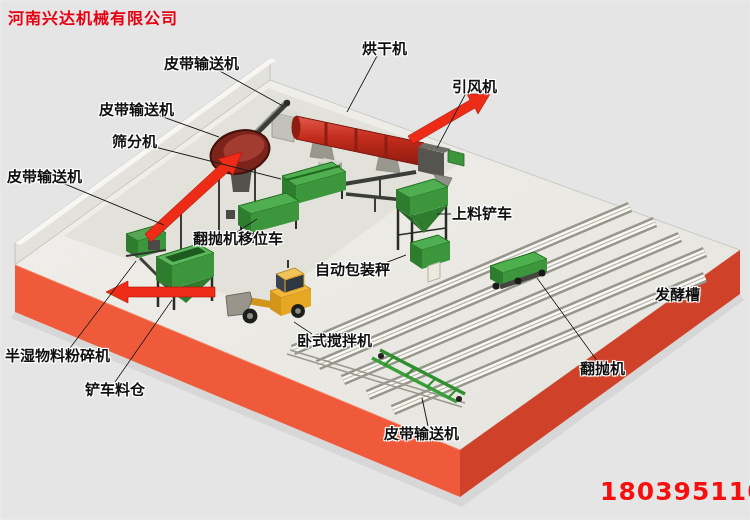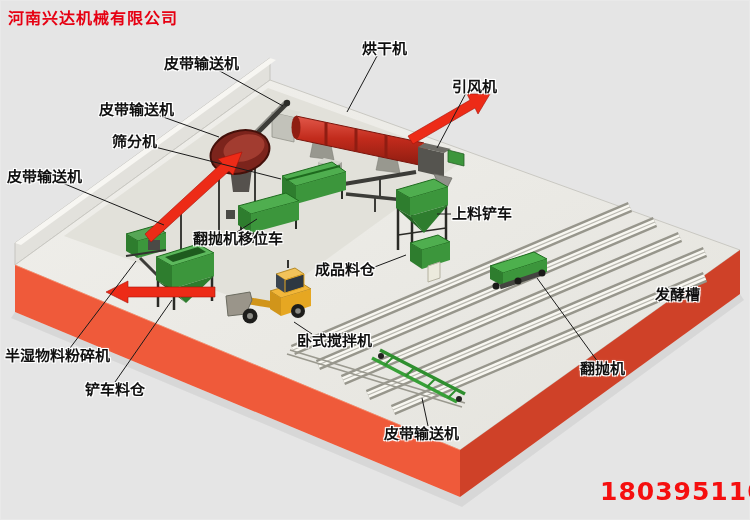--- a/index.html
+++ b/index.html
@@ -251,21 +251,21 @@
   <div class="company">河南兴达机械有限公司</div>
 
   <div class="label" style="left:164px;top:56px">皮带输送机</div>
   <div class="label" style="left:362px;top:41px">烘干机</div>
   <div class="label" style="left:452px;top:79px">引风机</div>
   <div class="label" style="left:99px;top:102px">皮带输送机</div>
   <div class="label" style="left:112px;top:134px">筛分机</div>
   <div class="label" style="left:7px;top:169px">皮带输送机</div>
   <div class="label" style="left:193px;top:231px">翻抛机移位车</div>
   <div class="label" style="left:452px;top:206px">上料铲车</div>
-  <div class="label" style="left:315px;top:262px">成品料仓</div>
+  <div class="label" style="left:315px;top:262px">自动包装秤</div>
   <div class="label" style="left:655px;top:287px">发酵槽</div>
   <div class="label" style="left:297px;top:333px">卧式搅拌机</div>
   <div class="label" style="left:5px;top:348px">半湿物料粉碎机</div>
   <div class="label" style="left:85px;top:382px">铲车料仓</div>
   <div class="label" style="left:580px;top:361px">翻抛机</div>
   <div class="label" style="left:384px;top:426px">皮带输送机</div>
 
   <div class="phone">18039511001</div>
 </div>
 

